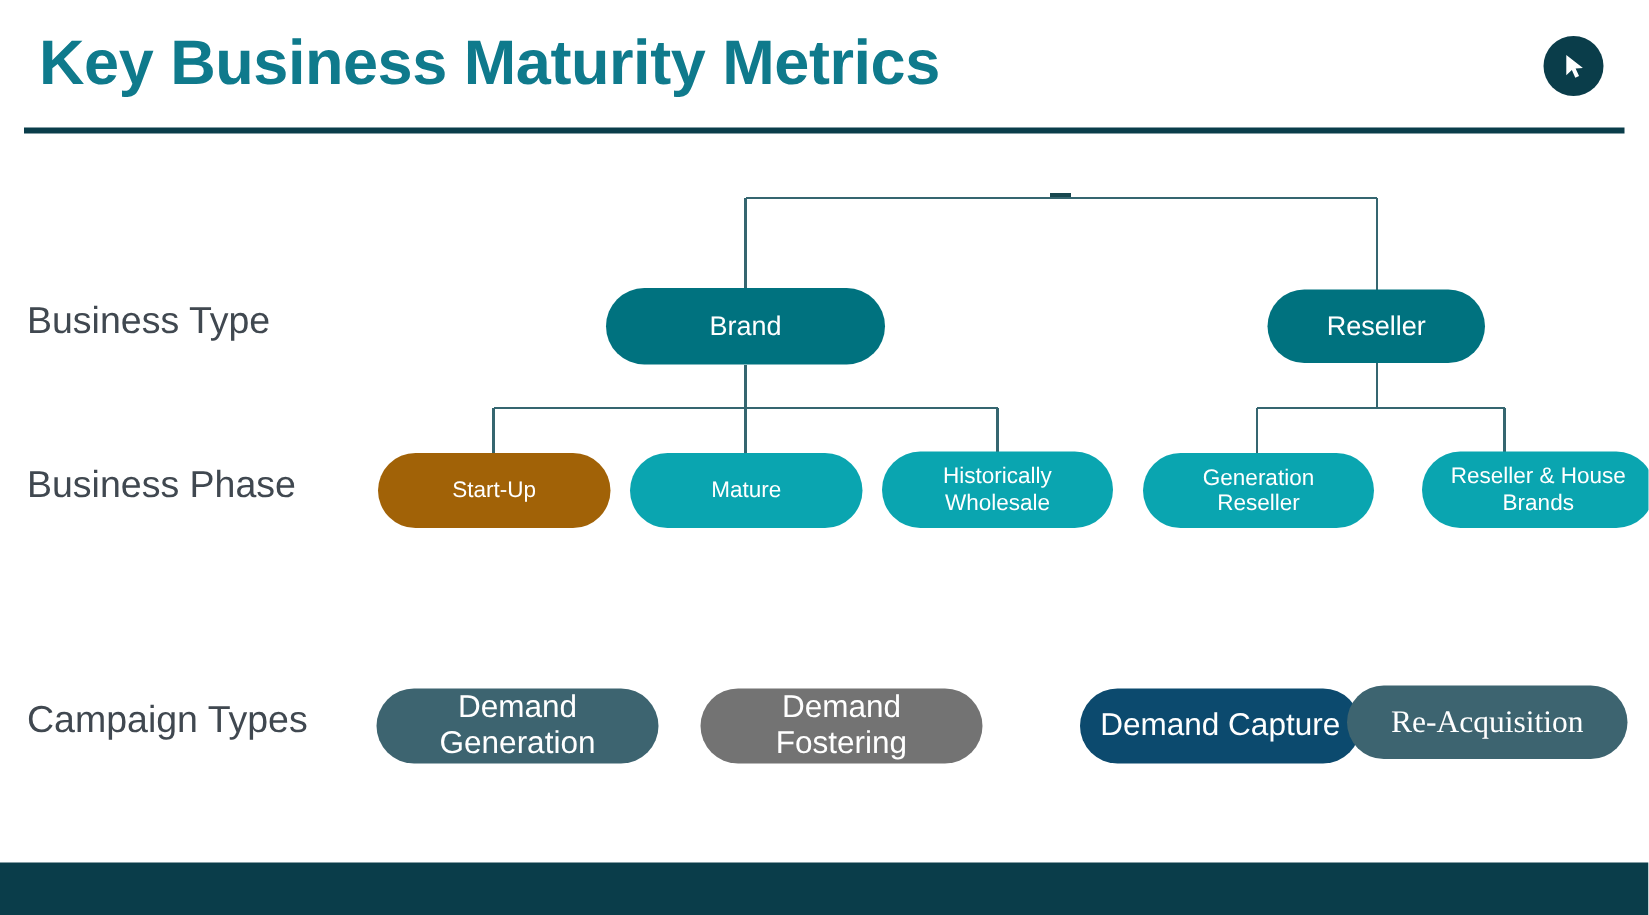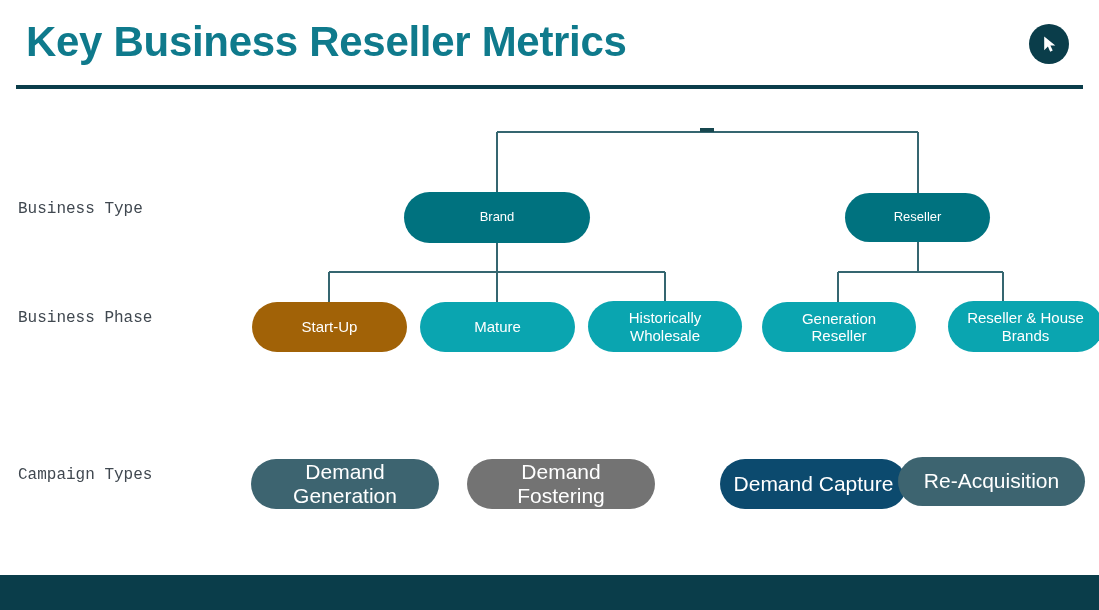--- a/index.html
+++ b/index.html
@@ -44,24 +44,23 @@
     background: #0a3d4a;
     display: flex;
     align-items: center;
     justify-content: center;
   }
   #cursor-badge svg { display: block; }
 
   
   .row-label {
     position: absolute;
-    font-size: 16px;
+    font-size: 25px;
     color: #404850;
     white-space: nowrap;
-    font-family: Liberation Mono, monospace;
   }
   #label-business-type  { left: 18px; top: 200px; }
   #label-business-phase { left: 18px; top: 309px; }
   #label-campaign-types { left: 18px; top: 466px; }
 
   
   #diagram {
     position: absolute;
     left: 0; top: 0;
     width: 1099px; height: 610px;
@@ -81,37 +80,37 @@
     align-items: center;
     justify-content: center;
     text-align: center;
     color: #ffffff;
     line-height: 1.15;
     box-sizing: border-box;
     pointer-events: auto;
   }
   .pill.level-type {
     background: #00727f;
-    font-size: 13px;
+    font-size: 18px;
   }
   .pill.level-phase {
     background: #0aa5b0;
     font-size: 15px;
   }
   .pill.level-campaign {
     background: #3d6470;
     font-size: 21px;
   }
   .pill-label { display: block; padding: 0 10px; }
 </style>
 </head>
 <body>
 
 <div id="header">
-  <div id="page-title" style="color: rgb(15, 122, 140);">Key Business Reseller Metrics</div>
+  <div id="page-title" style="color: rgb(15, 122, 140);">Key Business Maturity Metrics</div>
   <div id="header-rule" style="background: rgb(10, 61, 74);"></div>
   <div id="cursor-badge" style="background: rgb(10, 61, 74);">
     <svg width="19" height="19" viewBox="0 0 19 19" aria-hidden="true">
       <path d="M4.2 1.6 L4.2 15.2 L7.9 11.6 L10.2 16.8 L12.7 15.6 L10.4 10.6 L15.3 10.4 Z" fill="#ffffff"></path>
     </svg>
   </div>
 </div>
 
 <div class="row-label" id="label-business-type" style="color: rgb(64, 72, 80);">Business Type</div>
 <div class="row-label" id="label-business-phase" style="color: rgb(64, 72, 80);">Business Phase</div>
@@ -157,19 +156,19 @@
       </div>
       <div class="pill level-campaign" style="left: 251px; top: 459px; width: 188px; height: 50px; background: rgb(61, 100, 112); color: rgb(255, 255, 255);">
         <span class="pill-label">Demand Generation</span>
       </div>
       <div class="pill level-campaign" style="left: 467px; top: 459px; width: 188px; height: 50px; background: #737373; color: rgb(255, 255, 255);">
         <span class="pill-label">Demand Fostering</span>
       </div>
       <div class="pill level-campaign" style="left: 720px; top: 459px; width: 187px; height: 50px; background: #0c4a6e; color: rgb(255, 255, 255);">
         <span class="pill-label">Demand Capture</span>
       </div>
-      <div class="pill level-campaign" style="left: 898px; top: 457px; width: 187px; height: 49px; background: rgb(61, 100, 112); color: rgb(255, 255, 255);">
+      <div class="pill level-campaign" style="left: 898px; top: 457px; width: 187px; height: 49px; background: rgb(61, 100, 112); color: rgb(255, 255, 255); font-family: Liberation Serif, serif;">
         <span class="pill-label">Re-Acquisition</span>
       </div>
     </div>
 </div>
 
 <div id="footer-bar" style="position: absolute; left: 0px; width: 1099px; top: 575px; height: 35px; background: rgb(10, 61, 74);"></div>
 
 </body></html>

